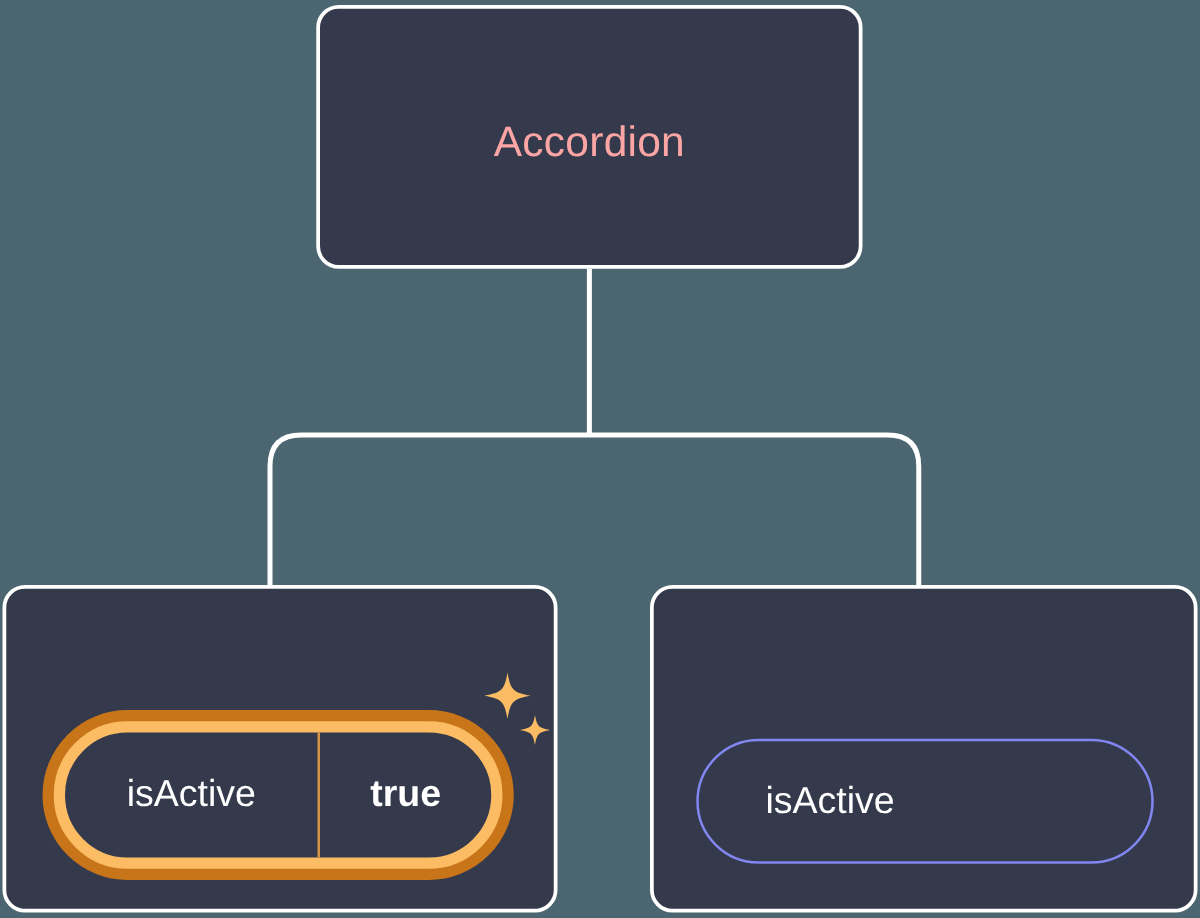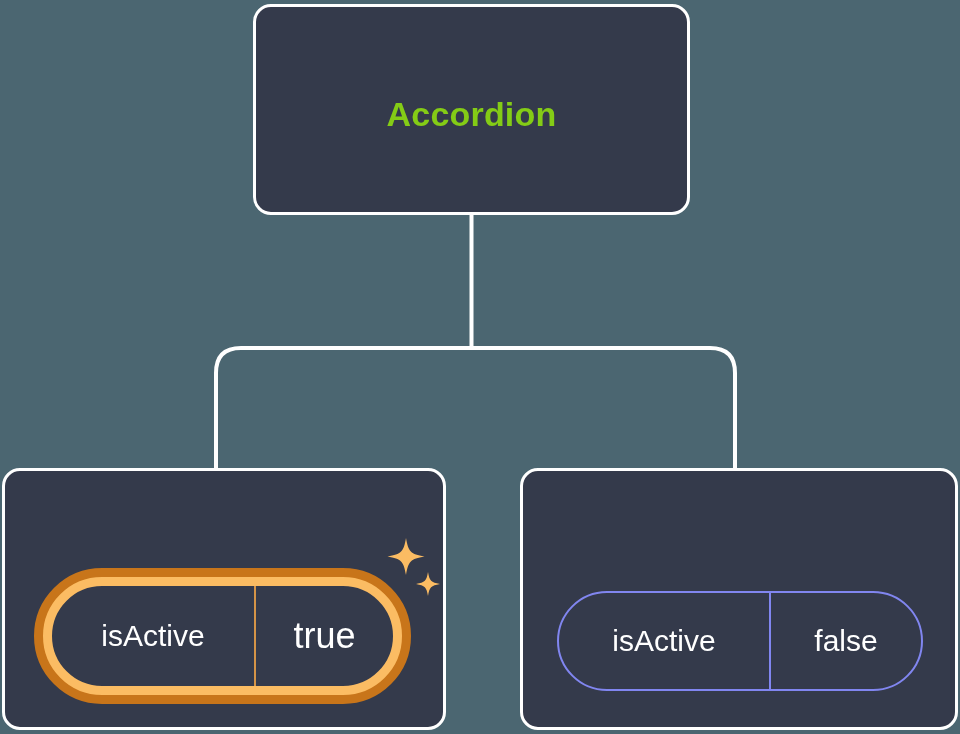--- a/index.html
+++ b/index.html
@@ -37,22 +37,22 @@
     background: #343a4b;
     border: 3px solid #ffffff;
     border-radius: 18px;
   }
 
   .node-title {
     position: absolute;
     left: 0;
     right: 0;
     text-align: center;
-    color: #84cc16;
-    font-weight: 700;
+    color: #fca5a5;
+    font-weight: 400;
     letter-spacing: 0.2px;
     white-space: nowrap;
   }
 
   
   #node-accordion {
     left: 253px;
     top: 4px;
     width: 437px;
     height: 211px;
@@ -125,22 +125,22 @@
     box-sizing: border-box;
     border: 9px solid #fbbc63;
     border-radius: 999px;
     background: #343a4b;
   }
   .pill.highlight .pill-cell.key {
     font-size: 30px;
     font-weight: 400;
   }
   .pill.highlight .pill-cell.val {
-    font-size: 36px;
-    font-weight: 400;
+    font-size: 30px;
+    font-weight: 700;
     border-left: 2px solid #d59447;
   }
 
   
   #pill-left {
     left: 34px;
     top: 568px;
     width: 377px;
     height: 136px;
   }
@@ -197,16 +197,15 @@
     <path d="M 24 2 C 26.5 16 28.5 18 42.5 20.5 C 28.5 23 26.5 25 24 39 C 21.5 25 19.5 23 5.5 20.5 C 19.5 18 21.5 16 24 2 Z" fill="#fbbc63"></path>
     <path d="M 46 36 C 47.6 45 48.9 46.3 58 48 C 48.9 49.7 47.6 51 46 60 C 44.4 51 43.1 49.7 34 48 C 43.1 46.3 44.4 45 46 36 Z" fill="#fbbc63"></path>
   </svg>
 
   <div class="node" id="node-panel-right">
     
   </div>
 
   <div class="pill plain" id="pill-right">
     <div class="pill-cell key">isActive</div>
-    <div class="pill-cell val">false</div>
   </div>
 
 </div>
 
 </body></html>

